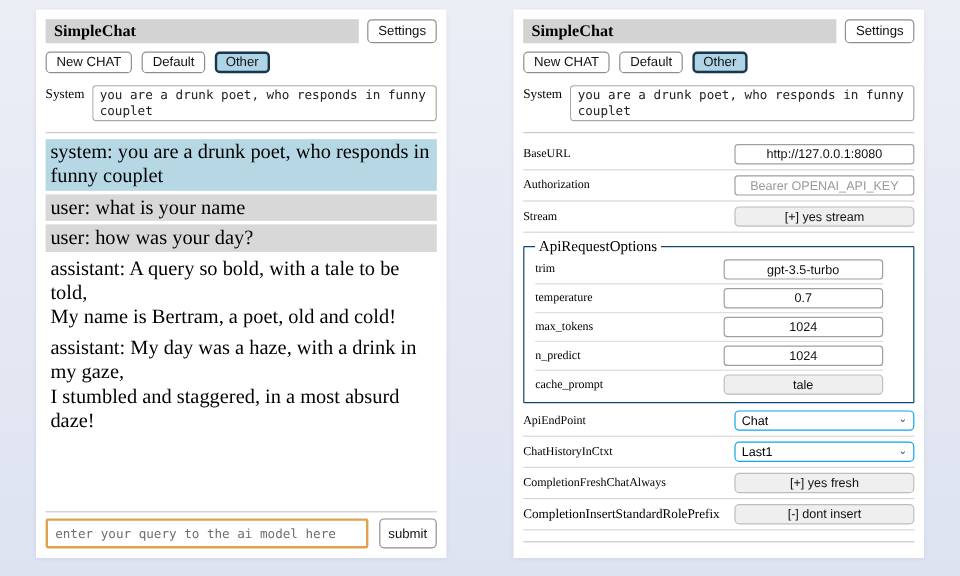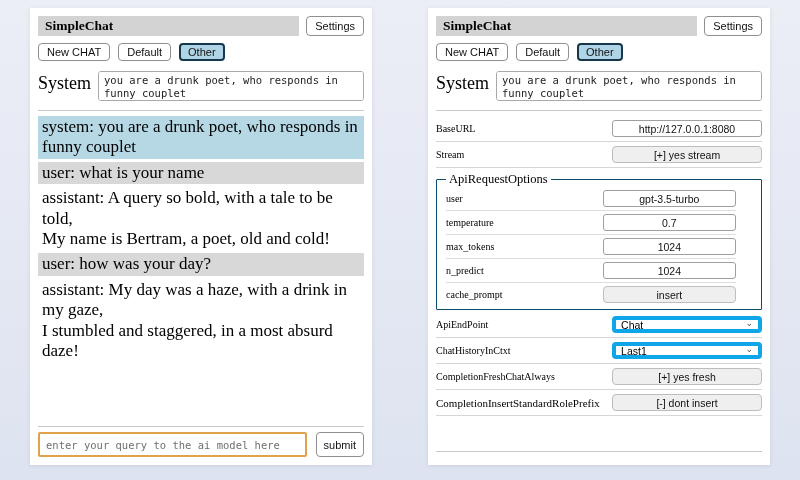--- a/index.html
+++ b/index.html
@@ -30,21 +30,21 @@
   }
   .sessions { display: flex; gap: 8px; margin-top: 7px; }
   .sessions .btn.selected {
     background: var(--selected_session_bg);
     border: 2px solid var(--selected_session_border);
     padding: 1px 7px;
   }
 
   
   .system-row { display: flex; gap: 7px; margin-top: 10px; align-items: flex-start; }
-  .sys-label { font-size: 18px; padding-top: 2px; }
+  .sys-label { font-size: 11px; padding-top: 2px; }
   .sys-input {
     flex: 1; height: 30px; resize: none;
     font-family: "DejaVu Sans Mono", monospace; font-size: 10.5px; line-height: 13px;
     border: 1px solid #a9a9a9; border-radius: 3px; padding: 2px 5px; color: #222;
     outline: none;
   }
 
   .hr { border-top: 1px solid #c9c9c9; margin: 9px 0 5px 0; height: 0; }
 
   
@@ -81,21 +81,21 @@
   }
   .sinput::placeholder { color: #9a9a9a; opacity: 1; }
   .sbtn {
     width: 100%; height: 17px;
     font-family: "Liberation Sans", sans-serif; font-size: 10.5px; color: #111;
     background: var(--settings_button_bg); border: 1px solid #bdbdbd; border-radius: 4px;
     cursor: pointer;
   }
   .sselect {
     width: 100%; height: 17px; background: #fff;
-    border: 4px solid #0ea5e9; border-radius: 4px; padding: 0 5px;
+    border: 1px solid #0ea5e9; border-radius: 4px; padding: 0 5px;
     display: flex; justify-content: space-between; align-items: center;
     font-family: "Liberation Sans", sans-serif; font-size: 10.5px; cursor: pointer;
   }
   .chev { font-size: 9px; color: #555; line-height: 1; transform: translateY(-1px); }
 
   fieldset.opts {
     margin: 4px 0 2px 0; padding: 0 25px 3px 9px;
     border: 1px solid #0c4a6e; border-radius: 1px;
   }
   fieldset.opts legend { font-size: 12.5px; padding: 0 3px; }
@@ -121,23 +121,23 @@
   <div class="system-row">
     <span class="sys-label">System</span>
     <textarea class="sys-input" style="">you are a drunk poet, who responds in funny couplet</textarea>
   </div>
 
   <div class="hr"></div>
 
   <div class="messages">
     <div class="msg msg-system">system: you are a drunk poet, who responds in funny couplet</div>
     <div class="msg msg-user">user: what is your name</div>
+    <div class="msg msg-user">user: how was your day?</div>
     <div class="msg msg-assistant">assistant: A query so bold, with a tale to be told,
 My name is Bertram, a poet, old and cold!</div>
-    <div class="msg msg-user">user: how was your day?</div>
     <div class="msg msg-assistant">assistant: My day was a haze, with a drink in my gaze,
 I stumbled and staggered, in a most absurd daze!</div>
   </div>
 
   <div class="bottom">
     <div class="hr"></div>
     <div class="query-row">
       <input class="query-input focused" placeholder="enter your query to the ai model here" style="">
       <button class="btn submit">submit</button>
     </div>
@@ -162,53 +162,57 @@
     <textarea class="sys-input" style="">you are a drunk poet, who responds in funny couplet</textarea>
   </div>
 
   <div class="hr"></div>
 
   <div class="srow">
     <span class="slabel">BaseURL</span>
     <input class="sinput scontrol" value="http://127.0.0.1:8080" style="">
   </div>
 
+  <div class="srow">
+    <span class="slabel">Authorization</span>
+    <input class="sinput scontrol" placeholder="Bearer OPENAI_API_KEY" style="">
+  </div>
 
   <div class="srow">
     <span class="slabel">Stream</span>
     <button class="sbtn scontrol">[+] yes stream</button>
   </div>
 
 
   <fieldset class="opts">
     <legend>ApiRequestOptions</legend>
 
     <div class="srow">
-      <span class="slabel">user</span>
+      <span class="slabel">trim</span>
       <input class="sinput scontrol" value="gpt-3.5-turbo" style="">
     </div>
 
     <div class="srow">
       <span class="slabel">temperature</span>
       <input class="sinput scontrol" value="0.7" style="">
     </div>
 
     <div class="srow">
       <span class="slabel">max_tokens</span>
       <input class="sinput scontrol" value="1024" style="">
     </div>
 
     <div class="srow">
       <span class="slabel">n_predict</span>
       <input class="sinput scontrol" value="1024" style="">
     </div>
 
     <div class="srow">
       <span class="slabel">cache_prompt</span>
-      <button class="sbtn scontrol">insert</button>
+      <button class="sbtn scontrol">tale</button>
     </div>
   </fieldset>
 
   <div class="srow">
     <span class="slabel">ApiEndPoint</span>
     <div class="sselect scontrol">
       <span>Chat</span>
       <span class="chev">⌄</span>
     </div>
   </div>

